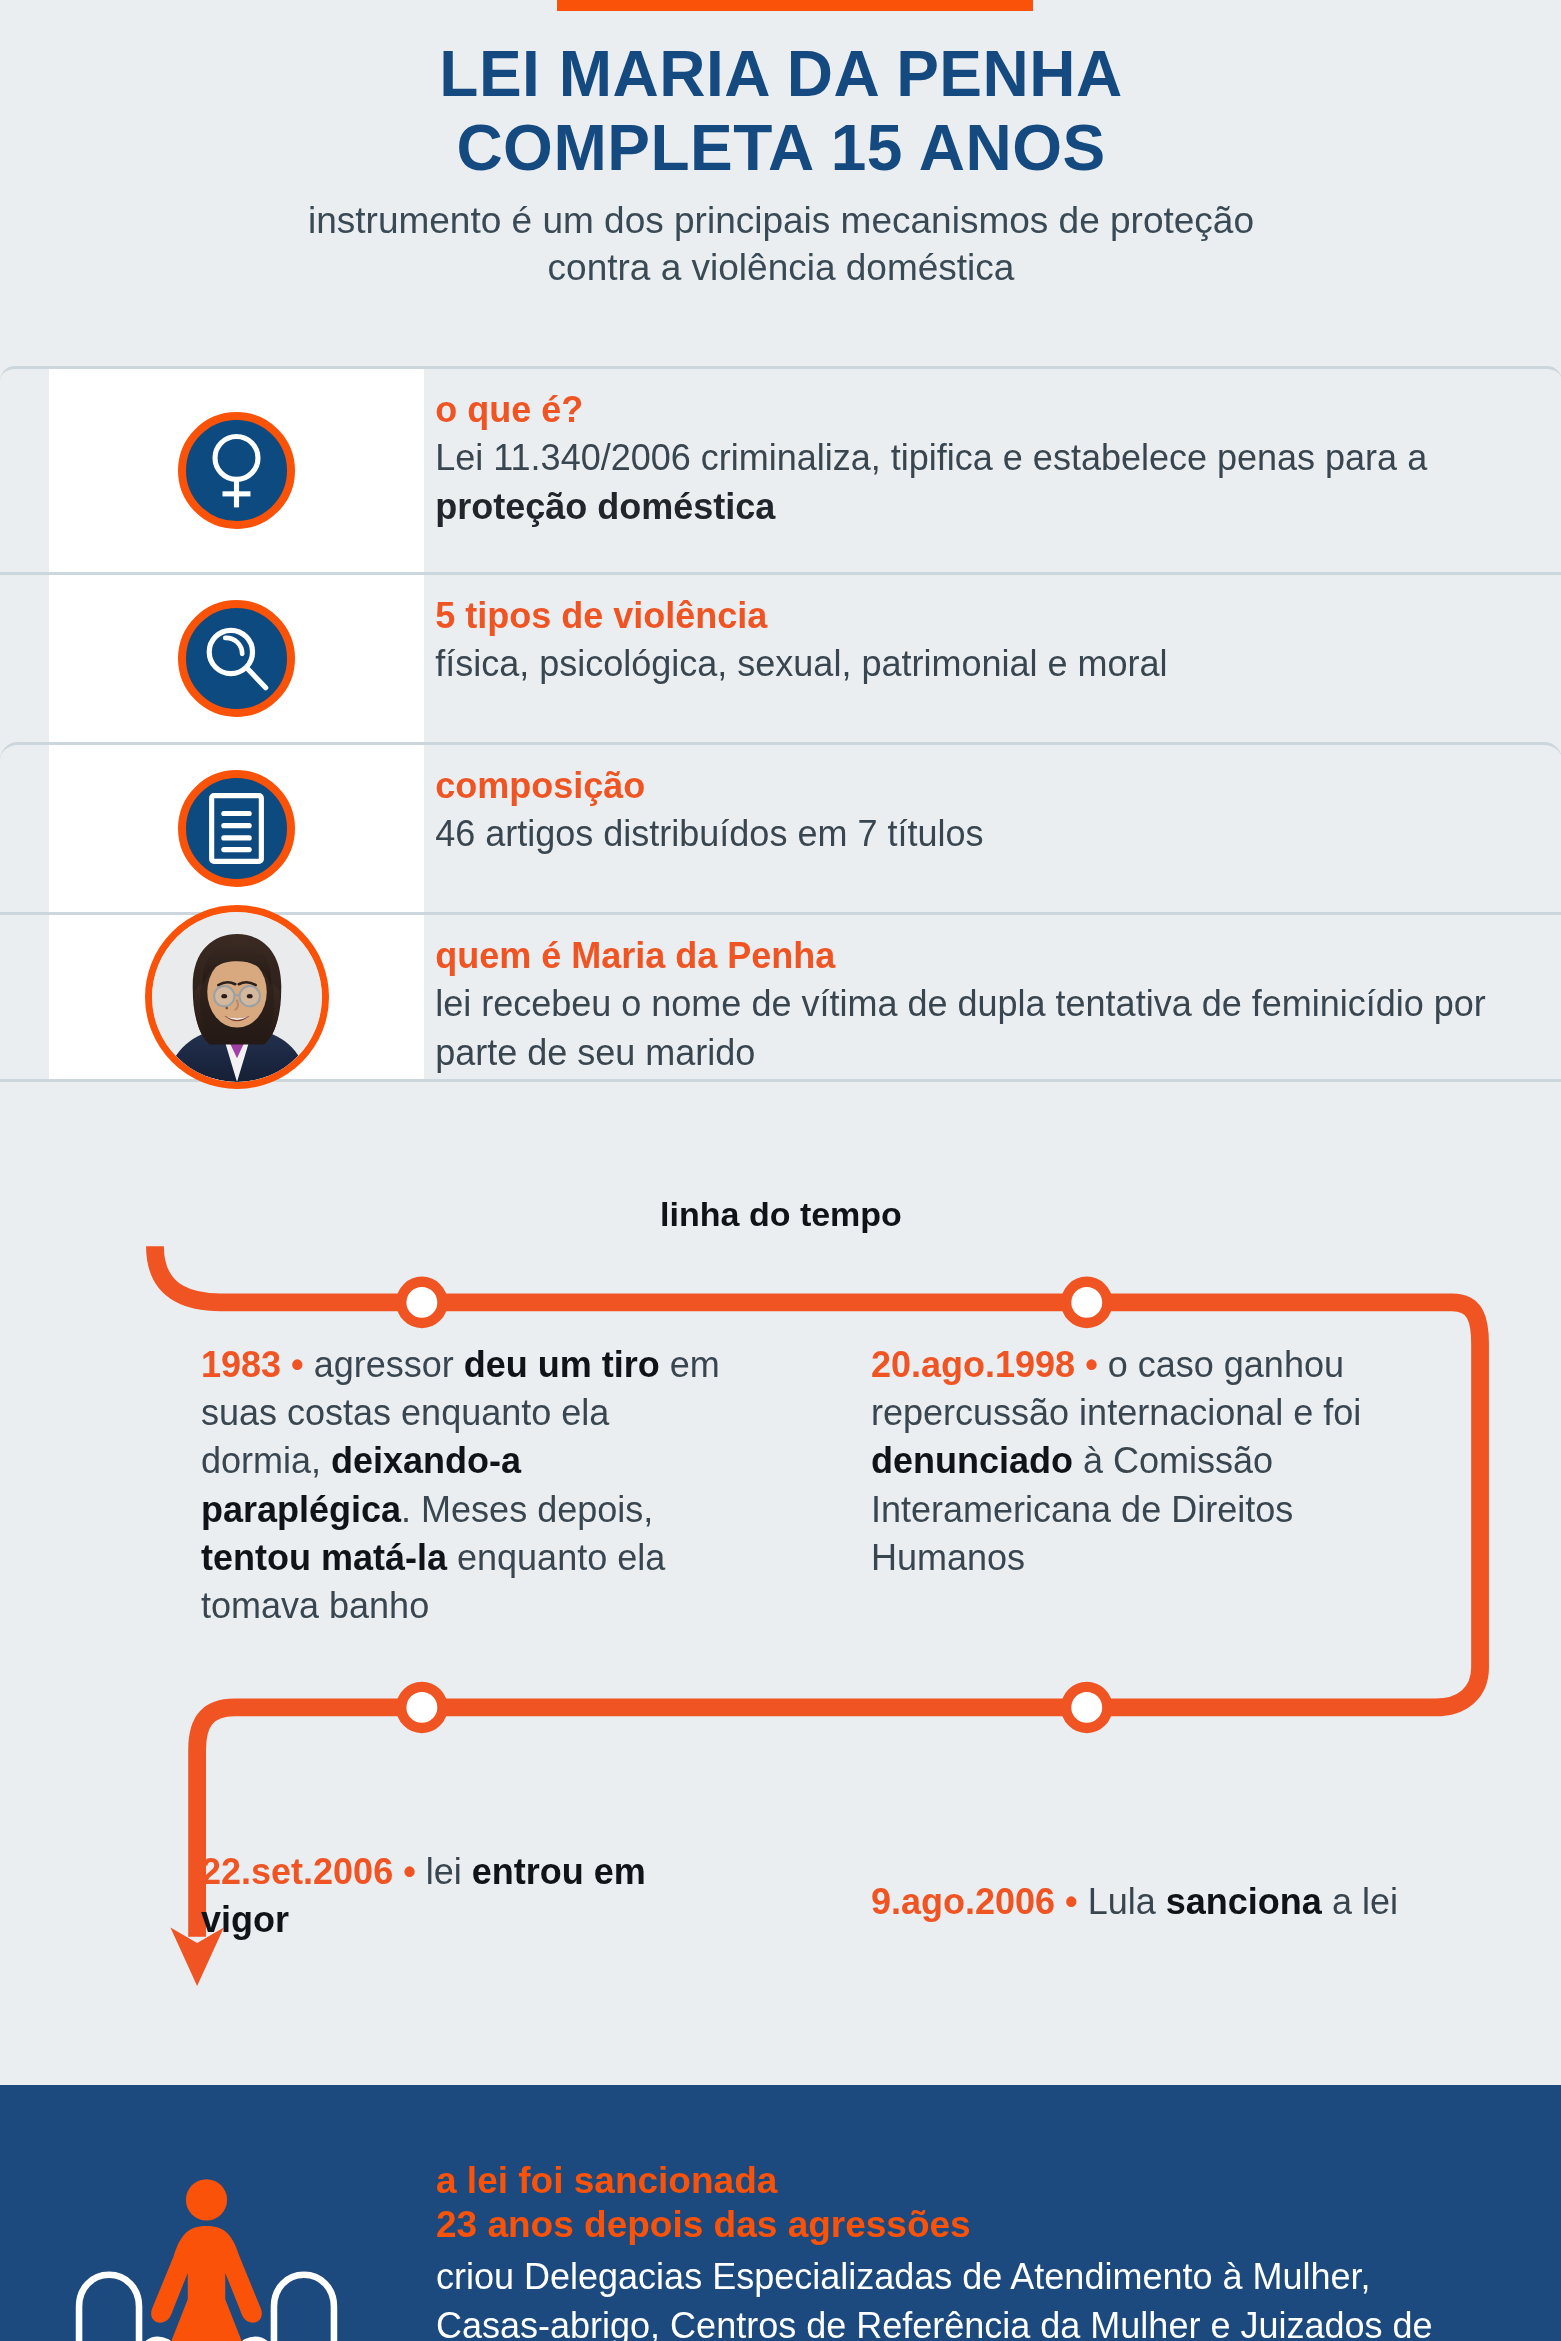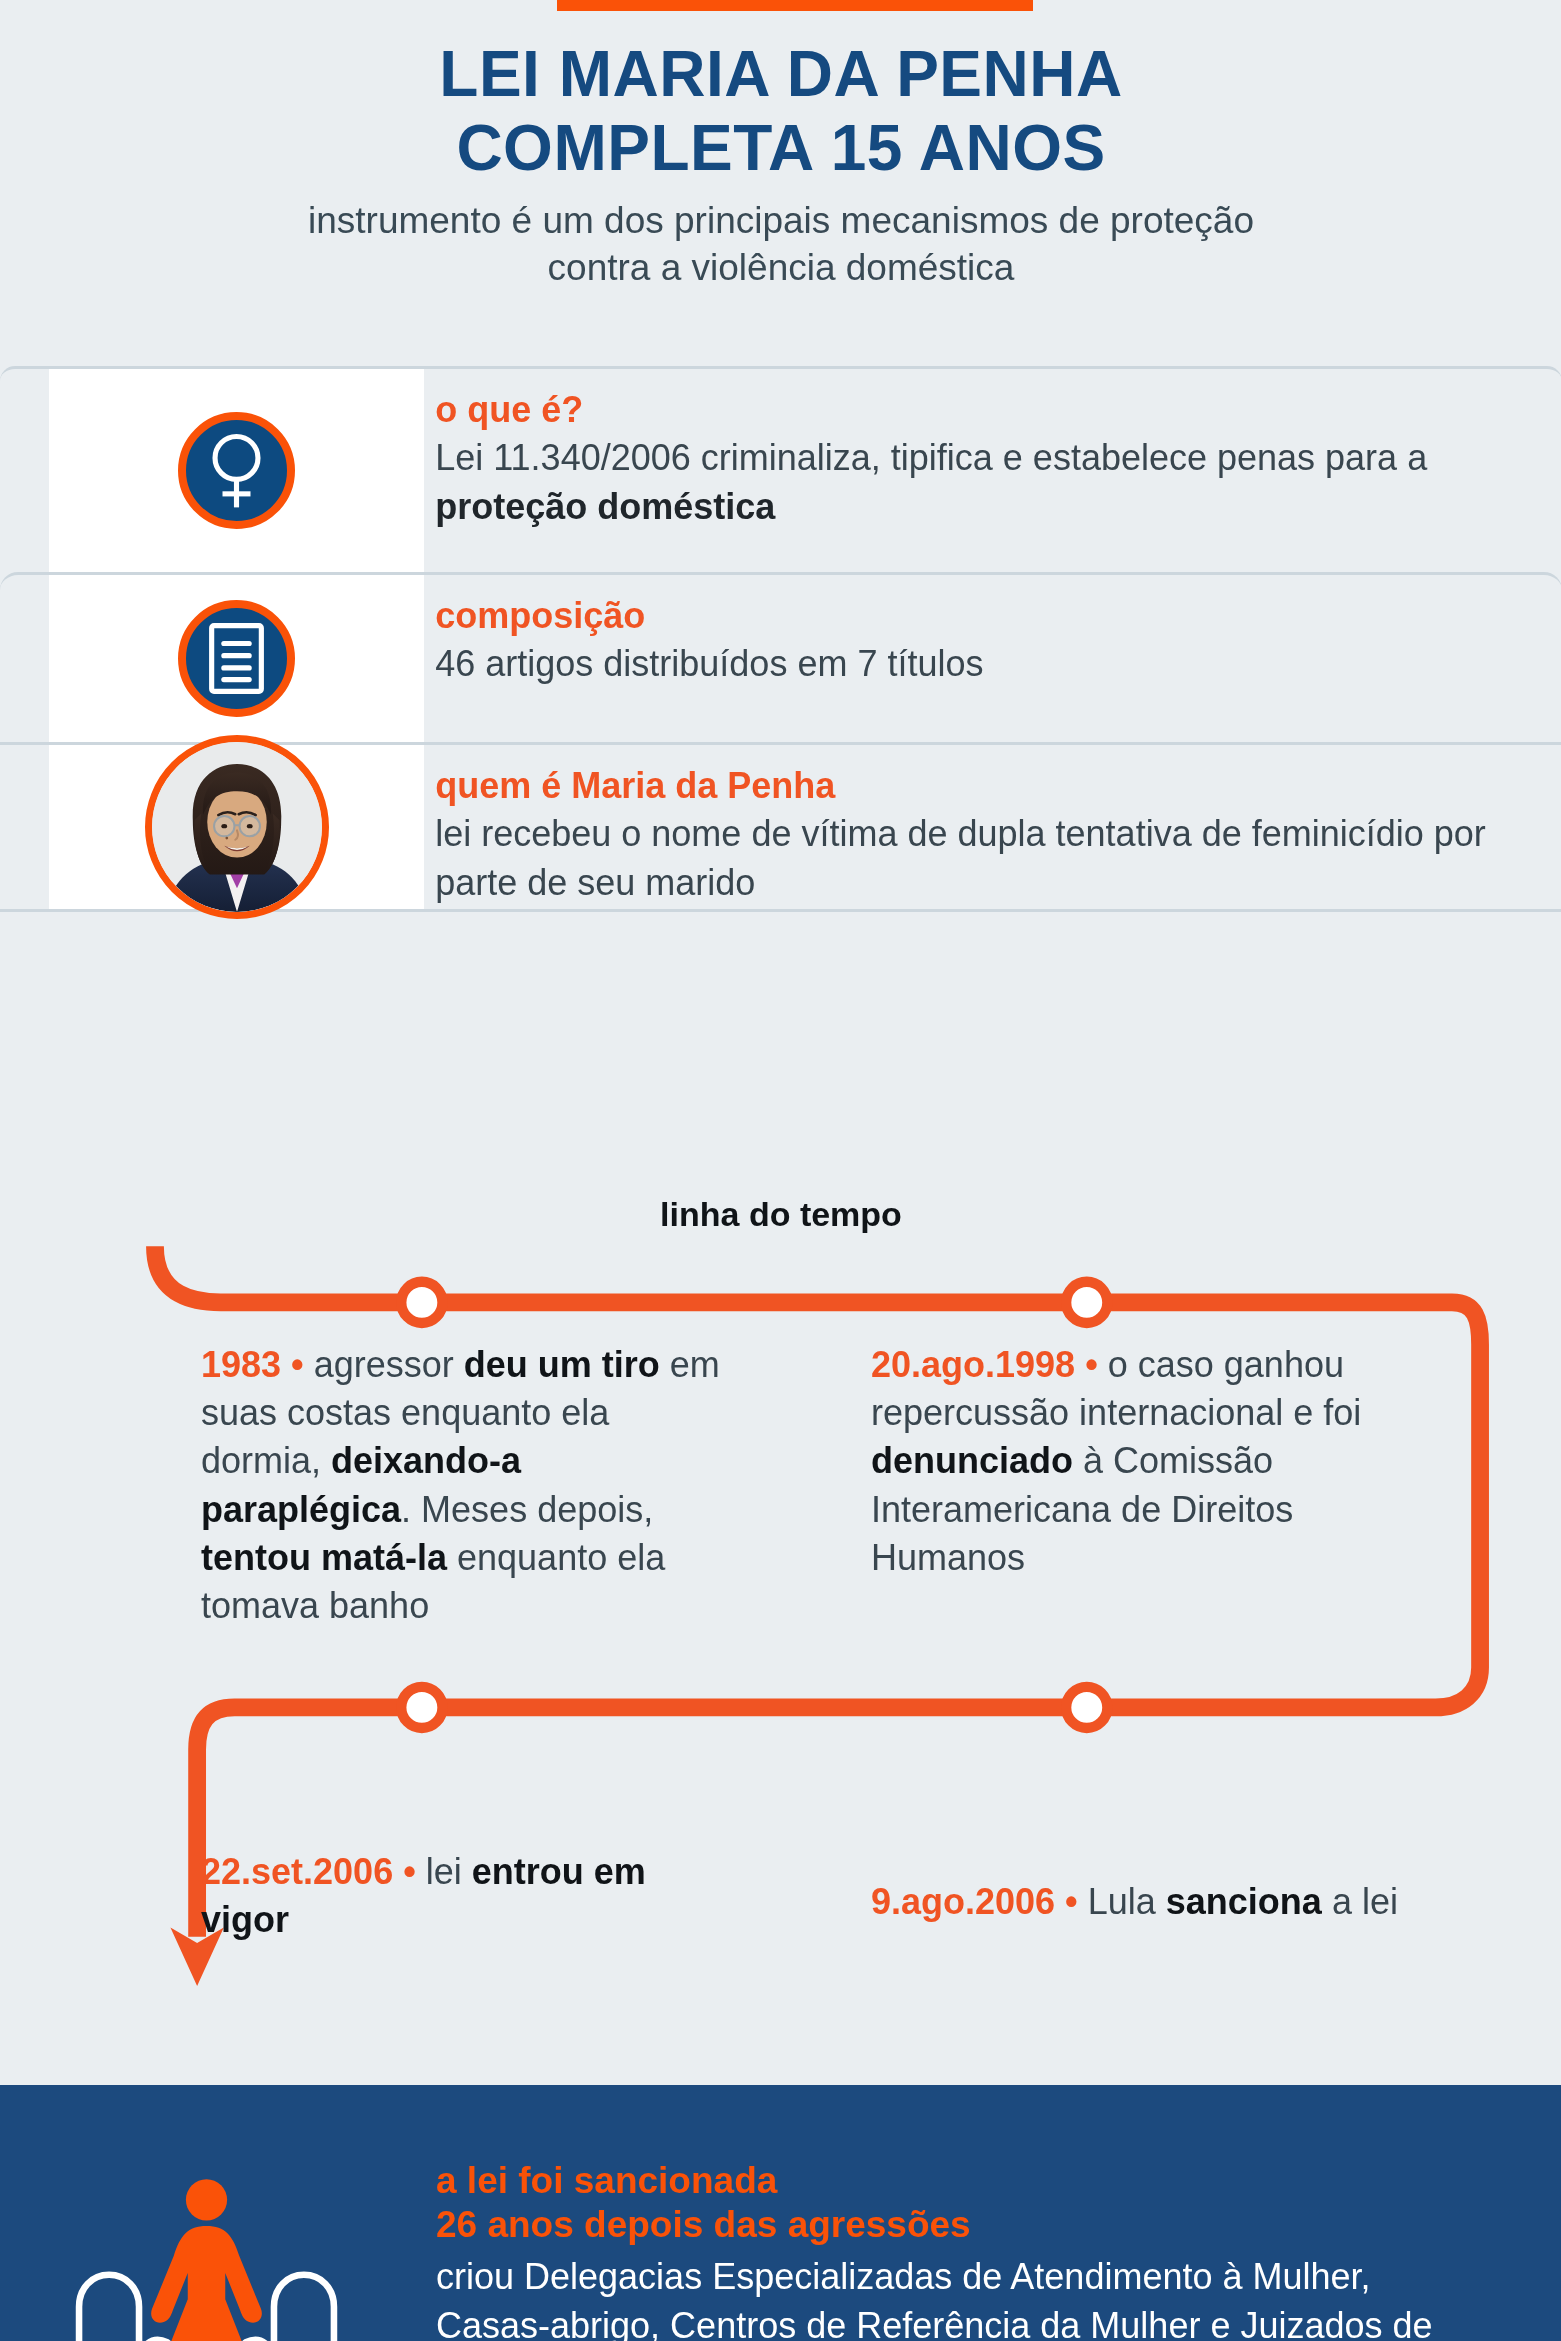--- a/index.html
+++ b/index.html
@@ -214,20 +214,35 @@
             <line x1="50" y1="139" x2="110" y2="139" stroke="#ffffff" stroke-width="11"></line>
           </svg>
         </div>
       </div>
       <div class="row-body">
         <div class="row-kicker">o que é?</div>
         <div class="row-text">Lei 11.340/2006 criminaliza, tipifica e estabelece penas para a <b>proteção doméstica</b></div>
       </div>
     </div>
 
+    <div class="row" style="height:170px;">
+      <div class="row-iconcell">
+        <div class="badge">
+          <svg width="80" height="80" viewBox="0 0 170 170" aria-hidden="true">
+            <circle cx="72" cy="70" r="46" fill="none" stroke="#ffffff" stroke-width="11"></circle>
+            <path d="M60 40 A34 34 0 0 1 96 74" fill="none" stroke="#ffffff" stroke-width="10" stroke-linecap="round"></path>
+            <line x1="106" y1="104" x2="146" y2="146" stroke="#ffffff" stroke-width="11" stroke-linecap="round"></line>
+          </svg>
+        </div>
+      </div>
+      <div class="row-body">
+        <div class="row-kicker">5 tipos de violência</div>
+        <div class="row-text">física, psicológica, sexual, patrimonial e  moral</div>
+      </div>
+    </div>
 
     <div class="row" style="height:170px;border-radius:18px;">
       <div class="row-iconcell">
         <div class="badge">
           <svg width="61" height="75" viewBox="0 0 130 160" aria-hidden="true">
             <rect x="12" y="10" width="106" height="140" rx="5" fill="none" stroke="#ffffff" stroke-width="11"></rect>
             <line x1="38" y1="48" x2="92" y2="48" stroke="#ffffff" stroke-width="11" stroke-linecap="round"></line>
             <line x1="38" y1="74" x2="92" y2="74" stroke="#ffffff" stroke-width="11" stroke-linecap="round"></line>
             <line x1="38" y1="100" x2="92" y2="100" stroke="#ffffff" stroke-width="11" stroke-linecap="round"></line>
             <line x1="38" y1="125" x2="92" y2="125" stroke="#ffffff" stroke-width="11" stroke-linecap="round"></line>
@@ -350,19 +365,19 @@
         </g>
 
         <g fill="#fa5208">
           <circle cx="170" cy="34" r="22"></circle>
           <path d="M170 62 C150 62 142 72 135 94 L112 150 C108 160 116 168 125 164 C130 162 132 158 134 152 L150 112 L150 140 L128 196 L155 196 L155 262 C155 272 175 272 175 262 L175 196 L180 196 L180 262 C180 272 200 272 200 262 L200 196 L212 196 L190 140 L190 112 L206 152 C208 158 210 162 215 164 C224 168 232 160 228 150 L205 94 C198 72 190 62 170 62 Z"></path>
         </g>
       </svg>
     </div>
     <div class="blue-body">
       <div class="blue-head">a lei foi sancionada</div>
-      <div class="blue-head">26 anos depois das agressões</div>
+      <div class="blue-head">23 anos depois das agressões</div>
       <div class="blue-text">criou Delegacias Especializadas de Atendimento à Mulher, Casas-abrigo, Centros de Referência da Mulher e Juizados de Violência Doméstica e Familiar contra a Mulher</div>
     </div>
   </div>
 
 </div>
 
 
 </body></html>

